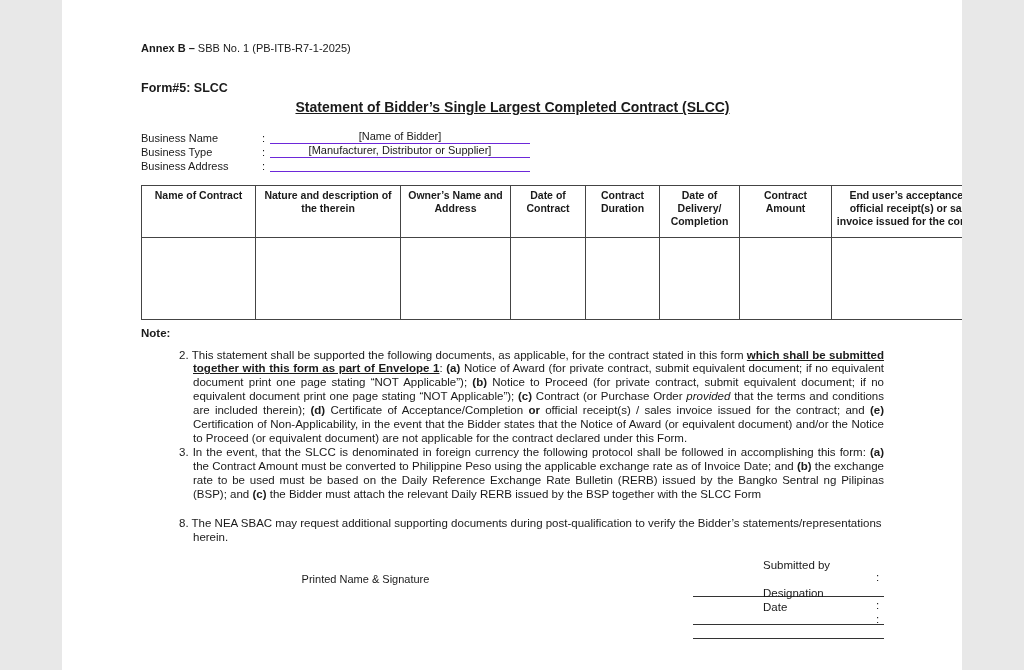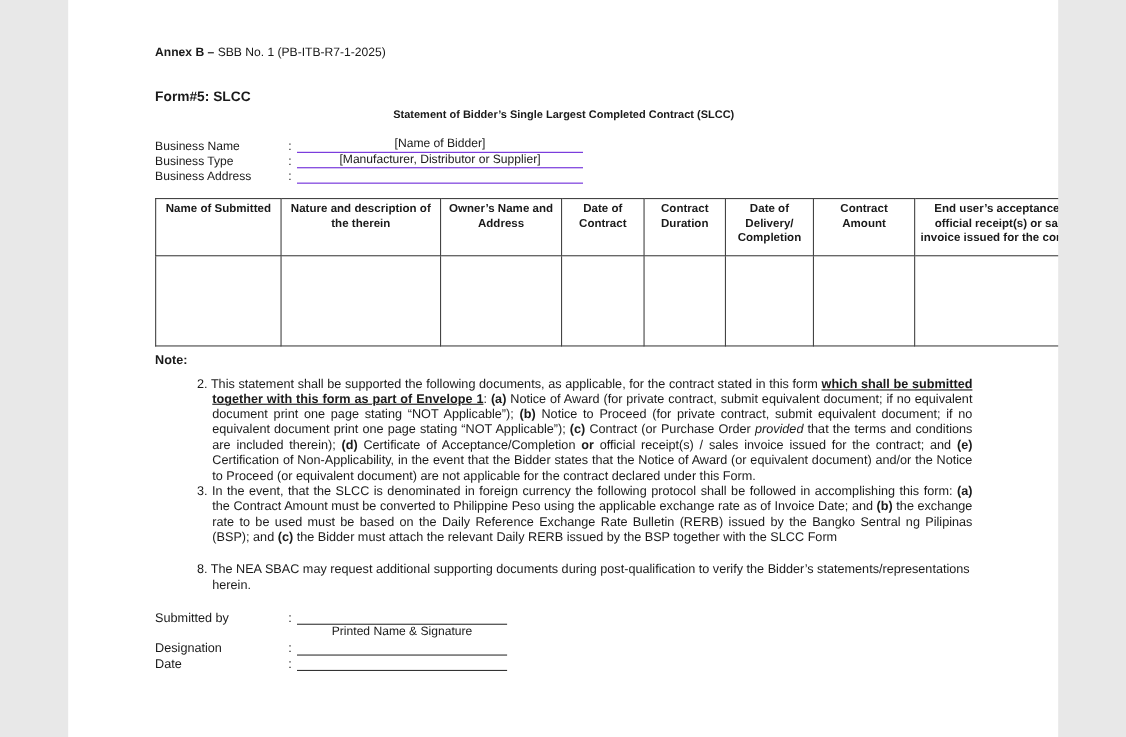--- a/index.html
+++ b/index.html
@@ -17,22 +17,23 @@
   }
   .b { font-weight: bold; }
 
   .annex { font-size: 11px; line-height: 12px; }
 
   .form-label { margin-top: 27px; font-size: 12.5px; font-weight: bold; }
 
   .doc-title {
     margin-top: 4px;
     text-align: center;
-    font-size: 10px;
+    font-size: 14px;
     font-weight: bold;
+    text-decoration: underline;
   }
 
   .fields { margin-top: 15px; font-size: 11px; }
   .field-row { display: flex; align-items: flex-end; height: 14px; }
   .flabel { width: 121px; flex: none; }
   .fcolon { width: 8px; flex: none; }
   .fvalue {
     width: 260px; flex: none;
     border-bottom: 1px solid #6d28d9;
     text-align: center;
@@ -67,21 +68,21 @@
     line-height: 13.9px;
     text-align: justify;
     padding-left: 52px;
     text-indent: -14px;
   }
   .note-para.p2 { margin-top: 8px; }
   .note-para.p3 { }
   .note-para.p4 { margin-top: 16px; text-align: left; }
 
   .sig-block { margin-top: 14px; font-size: 11.5px; }
-  .sig-row { display: flex; align-items: flex-end; height: 14px; }
+  .sig-row { display: flex; align-items: flex-end; height: 14px; flex-direction: column; }
   .sig-line {
     width: 191px; flex: none;
     border-bottom: 1px solid #333;
     height: 14px;
     box-sizing: border-box;
   }
   .sig-caption {
     margin-left: 129px;
     width: 191px;
     text-align: center;
@@ -127,21 +128,21 @@
         <col style="width:145px">
         <col style="width:110px">
         <col style="width:75px">
       <col style="width:74px">
         <col style="width:80px">
         <col style="width:92px">
         <col style="width:163px">
     </colgroup>
     <thead>
       <tr>
-        <th>Name of Submitted</th>
+        <th>Name of Contract</th>
         <th>Nature and description of the therein</th>
         <th>Owner’s Name and Address</th>
         <th>Date of Contract</th>
         <th>Contract Duration</th>
         <th>Date of Delivery/ Completion</th>
         <th>Contract Amount</th>
         <th>End user’s acceptance or official receipt(s) or sales invoice issued for the contract</th>
       </tr>
     </thead>
     <tbody>

